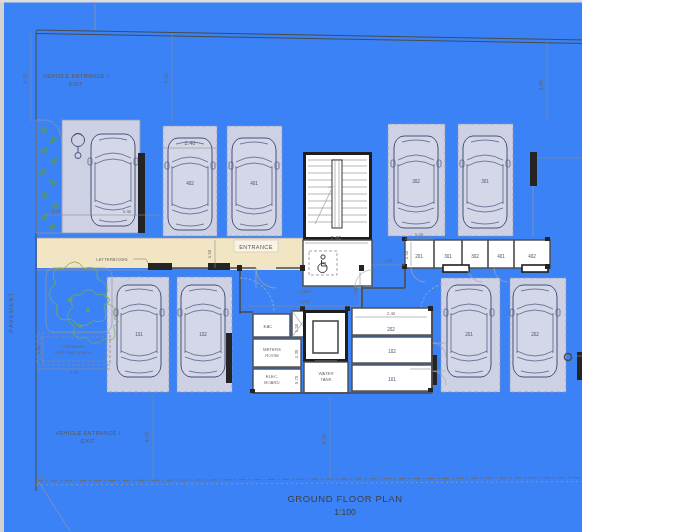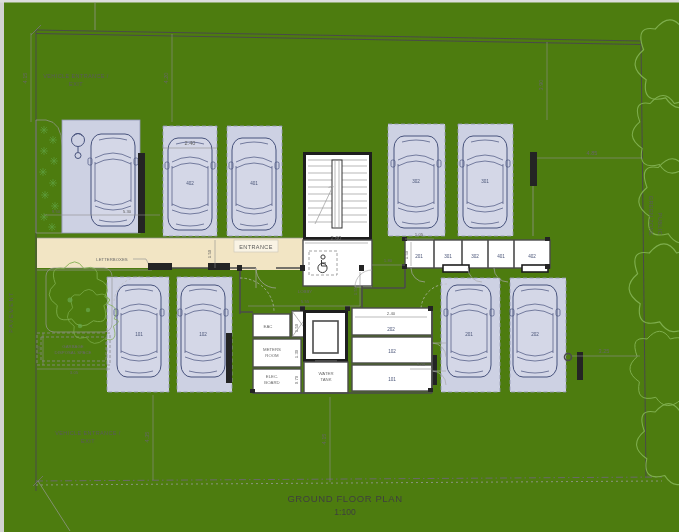--- a/index.html
+++ b/index.html
@@ -1,16 +1,16 @@
 <!DOCTYPE html>
 <html><head>
 <meta charset="utf-8">
 <style>
   body{margin:0;background:#ffffff}
-  .page{position:relative;width:679px;height:532px;background:#4d7c0f;overflow:hidden;
+  .page{position:relative;width:582px;height:532px;background:#3b82f6;overflow:hidden;
         font-family:"Liberation Sans","DejaVu Sans",sans-serif}
   svg text{font-family:"Liberation Sans","DejaVu Sans",sans-serif;fill:#5a5a5a}
   .boundary{stroke:#4a4a4a;stroke-width:1;fill:none}
   .boundary-dash{stroke:#6a6a6a;stroke-width:1;fill:none;stroke-dasharray:7 3 1.5 3}
   .boundary-dash2{stroke:#9a9a9a;stroke-width:.8;fill:none;stroke-dasharray:2 3}
   .thin{stroke:#9a9a9a;stroke-width:.7;fill:none}
   .dimline{stroke:#8f8f8f;stroke-width:.6;fill:none}
   .tick{stroke:#777;stroke-width:.8}
   .wall{stroke:#4b4b4b;stroke-width:1.6;fill:none}
   .wall-heavy{stroke:#1e1e1e;stroke-width:3;fill:#fff}

